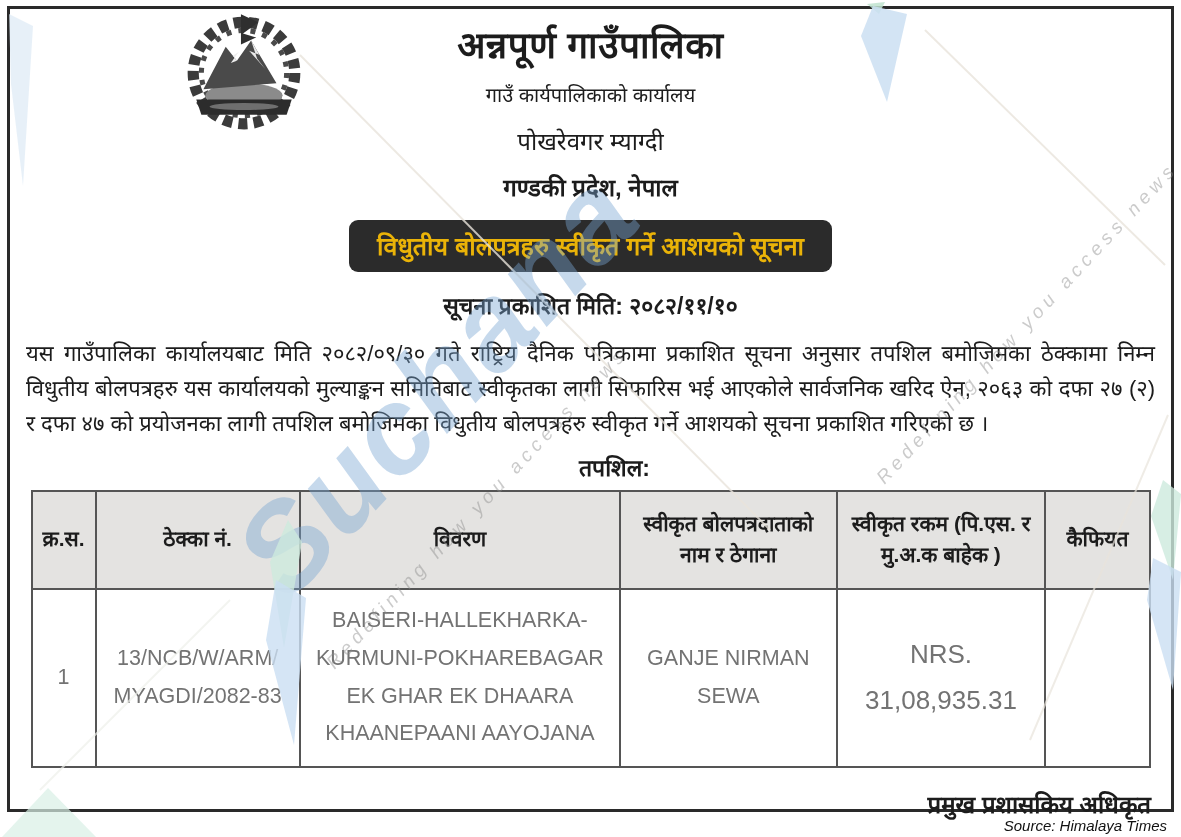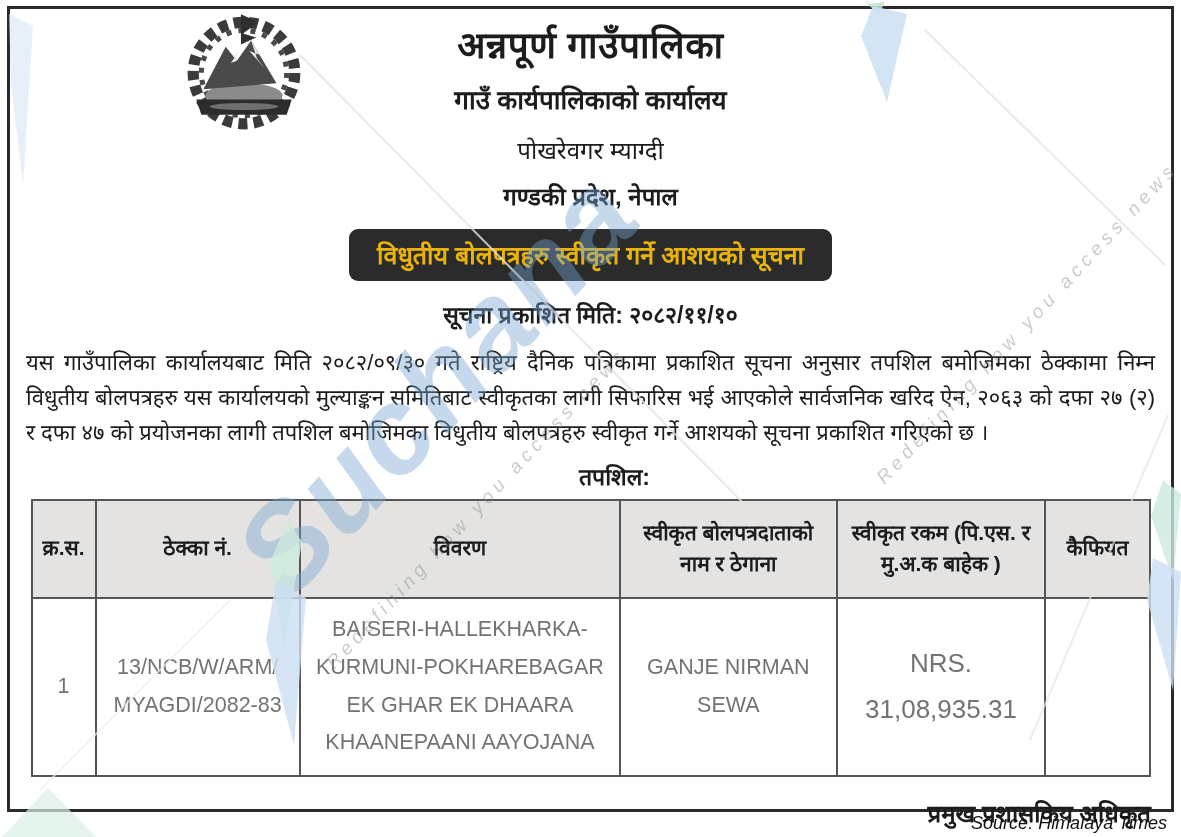--- a/index.html
+++ b/index.html
@@ -3,41 +3,41 @@
 <meta charset="utf-8">
 <style>
   html,body{margin:0;padding:0;background:#fff;}
   .page{position:relative;width:1181px;height:837px;background:#ffffff;overflow:hidden;
         font-family:"Liberation Sans",sans-serif;color:#1c1c1c;}
   .doc-frame{position:absolute;left:7px;top:6px;width:1167px;height:806px;
              border:3px solid #2a2a2a;box-sizing:border-box;background:transparent;z-index:1;}
   .content{position:relative;z-index:2;text-align:center;}
   .emblem{position:absolute;left:178px;top:10px;width:132px;height:122px;z-index:2;}
   .h-muni{font-size:37px;font-weight:bold;margin:18px 0 0;letter-spacing:.5px;}
-  .h-office{font-size:26px;font-weight:bold;margin:12px 0 0;}
+  .h-office{font-size:20px;font-weight:normal;margin:12px 0 0;}
   .h-place{font-size:24px;font-weight:normal;margin:16px 0 0;}
   .h-prov{font-size:24px;font-weight:bold;margin:13px 0 0;}
   .banner-wrap{margin-top:17px;}
   .banner{display:inline-block;background:#2b2b2b;color:#eab308;font-size:25px;font-weight:bold;
           padding:8px 28px 10px;border-radius:9px;}
   .date-line{margin-top:17px;font-size:23px;}
   .date-label{font-weight:bold;}
   .date-value{font-weight:bold;}
   .body-para{margin:15px 26px 0;font-size:22px;line-height:1.6;text-align:justify;}
   .tapashil{margin-top:9px;font-size:23px;font-weight:bold;text-align:center;margin-left:48px;}
   table.notice-table{border-collapse:collapse;margin:7px auto 0;width:1120px;
                      border:2.5px solid #333;}
   .notice-table th,.notice-table td{border:2px solid #555;vertical-align:middle;text-align:center;}
   .notice-table th{background:#e4e3e1;font-size:21px;font-weight:bold;height:88px;
                    padding:4px 10px;line-height:1.45;}
   .notice-table td{height:168px;background:transparent;font-family:Liberation Sans, sans-serif;
                    font-size:21.5px;color:#737373;padding:4px 12px;line-height:1.75;}
   td.cell-amount{font-size:26px;}
   .signatory{ text-align:right;margin:19px 30px 0;font-size:24px;font-weight:bold;}
-  .source-caption{position:absolute;right:14px;bottom:3px;font-size:18px;font-style:italic;
+  .source-caption{position:absolute;right:14px;bottom:3px;font-size:15px;font-style:italic;
                   color:#111;z-index:3;font-family:"Liberation Sans",sans-serif;}
   
   .deco{position:absolute;pointer-events:none;z-index:5;}
   .wm-brand{left:258px;top:505px;font-size:122px;font-weight:bold;font-style:italic;
             color:rgba(120,165,210,0.42);transform:rotate(-47deg);transform-origin:left center;
             letter-spacing:2px;white-space:nowrap;}
   .wm-tagline{font-size:19px;font-style:italic;color:rgba(140,140,140,0.45);
               transform:rotate(-47deg);transform-origin:left center;letter-spacing:5px;
               white-space:nowrap;}
   .wm-tag1{left:330px;top:655px;}

